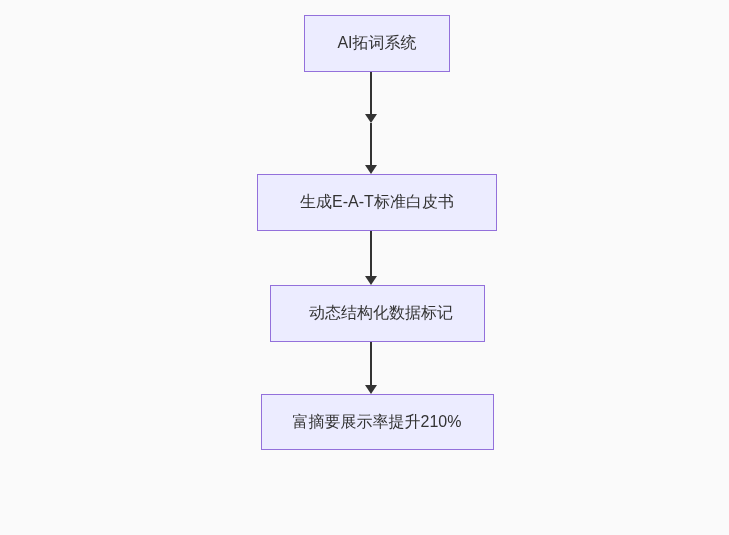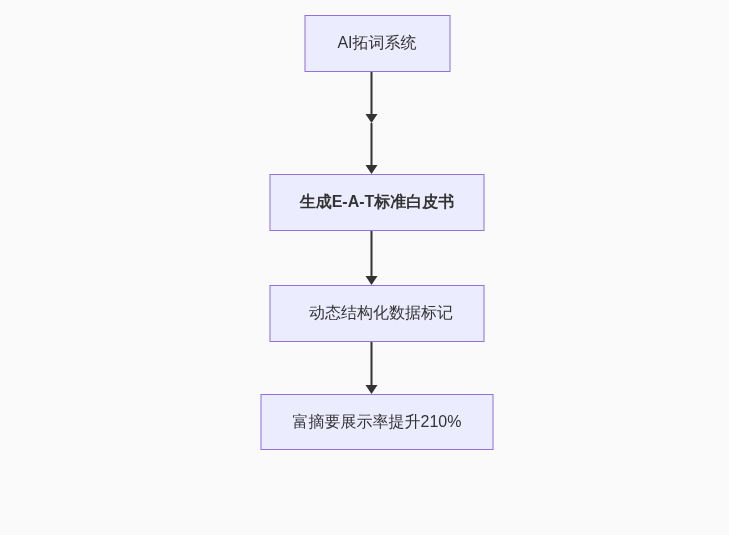--- a/index.html
+++ b/index.html
@@ -41,21 +41,21 @@
     height: 57px;
     display: flex;
     align-items: center;
     justify-content: center;
     text-align: center;
     white-space: nowrap;
     margin-left: 12px;
   }
   .node.n1 { width: 146px; }
   .node.n2 { width: 193px; }
-  .node.n3 { width: 215px; font-weight: bold; }
+  .node.n3 { width: 240px; }
   .node.n4 { width: 215px; padding-left: 8px; }
   .node.n5 { width: 233px; height: 56px; }
   .connector {
     display: flex;
     flex-direction: column;
     align-items: center;
     justify-content: flex-start;
   }
   .connector.c1, .connector.c2 { height: 51px; }
   .connector.c3 { height: 54px; }

